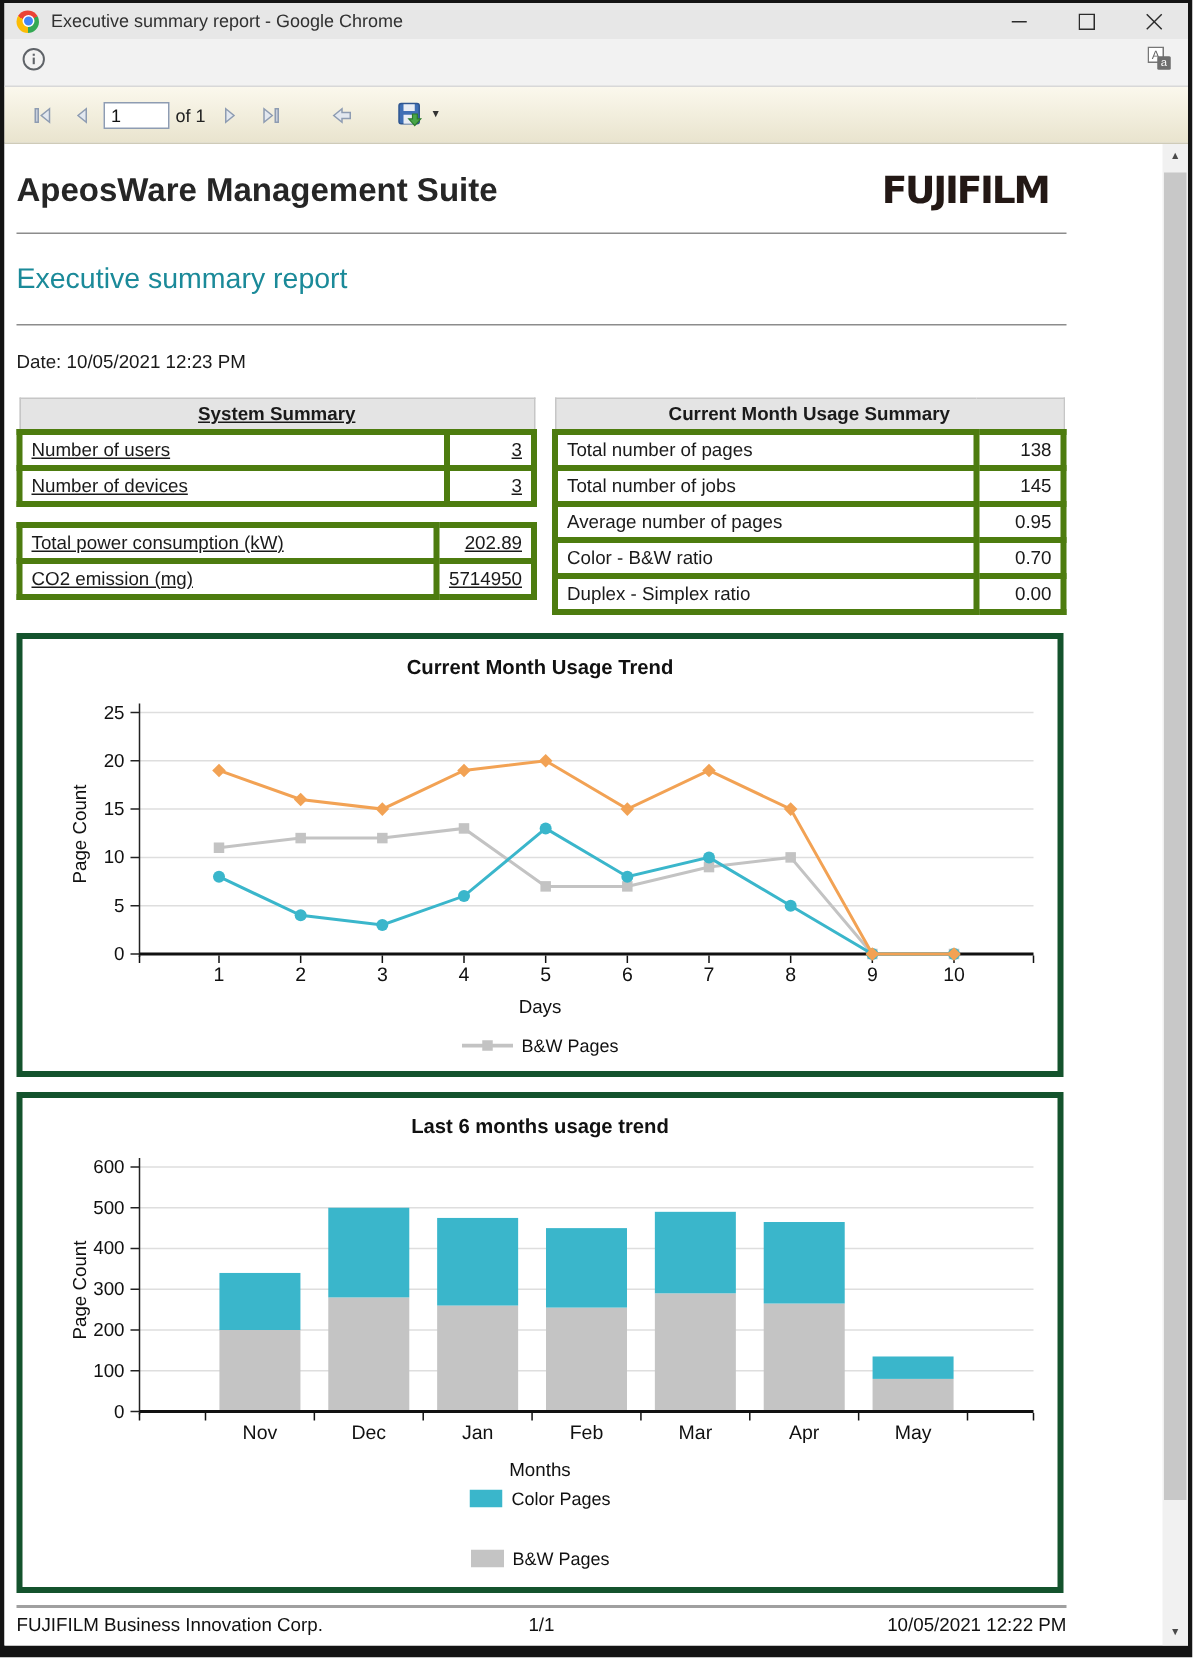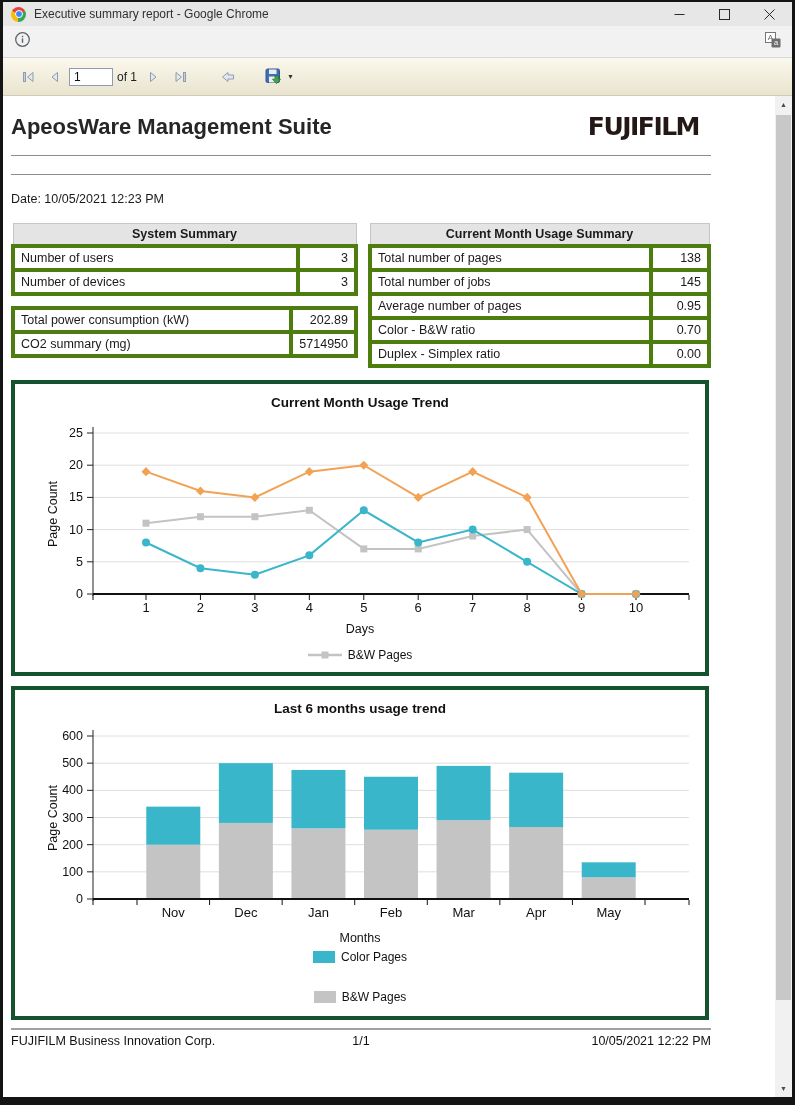--- a/index.html
+++ b/index.html
@@ -61,21 +61,21 @@
   .report-header { display:flex; justify-content:space-between; align-items:center; margin-top:16px; }
   .app-title { font-size:22px; font-weight:bold; color:#262626; margin:0; }
   .logo { font-size:25px; font-weight:900; color:#231815; letter-spacing:-1.5px;
     margin-right:12px; font-family:"DejaVu Sans",sans-serif; }
   .rule { border:none; border-top:1px solid #8C8C8C; margin:14px 0 0; }
   .report-title { font-size:19px; font-weight:400; color:#1B8A99; margin:20px 0 0; }
   .rule2 { border:none; border-top:1px solid #8C8C8C; margin:18px 0 0; }
   .date-line { font-size:12.5px; margin-top:17px; }
   
   .tables-row { display:flex; gap:10px; margin-top:17px; align-items:flex-start; }
-  .left-col { width:347px; display:flex; flex-direction:column; gap:10px; }
+  .left-col { width:347px; display:flex; flex-direction:column; gap:10px;text-decoration:underline; }
   .right-col { width:343px; }
   table { border-collapse:collapse; width:100%; font-size:12.5px; color:#1a1a1a; }
   th { background:#E4E4E4; border:1px solid #C6C6C6; font-weight:bold; padding:3px 4px;
     font-size:12.5px; text-align:center; }
   td { border:4px solid #4d7c0f; padding:3px 6px; height:18px; }
   td.val { text-align:right; width:58px; }
   
   .chart-box { width:698px; border:4px solid #14532d; position:relative; margin-top:12px; background:#fff; }
   #chart1-box { height:296px; }
   #chart2-box { height:334px; margin-top:10px; }
@@ -184,20 +184,21 @@
   </div>
 
   <div class="content">
     <div class="page">
 
       <div class="report-header">
         <h1 class="app-title">ApeosWare Management Suite</h1>
         <span class="logo">FUJIFILM</span>
       </div>
       <hr class="rule">
+      <h2 class="report-title">Executive summary report</h2>
       <hr class="rule2">
       <div class="date-line">Date: 10/05/2021 12:23 PM</div>
 
       <div class="tables-row">
         <div class="left-col">
           <table>
             <tbody>
                 <tr>
                   <th colspan="2">System Summary</th>
                 </tr>
@@ -211,21 +212,21 @@
                 </tr>
           </tbody>
             </table>
           <table>
             <tbody>
             <tr>
               <td>Total power consumption (kW)</td>
               <td class="val">202.89</td>
                 </tr>
             <tr>
-              <td>CO2 summary (mg)</td>
+              <td>CO2 emission (mg)</td>
               <td class="val">5714950</td>
                 </tr>
           </tbody>
             </table>
         </div>
         <div class="right-col">
           <table>
             <tbody>
                 <tr>
                   <th colspan="2">Current Month Usage Summary</th>

